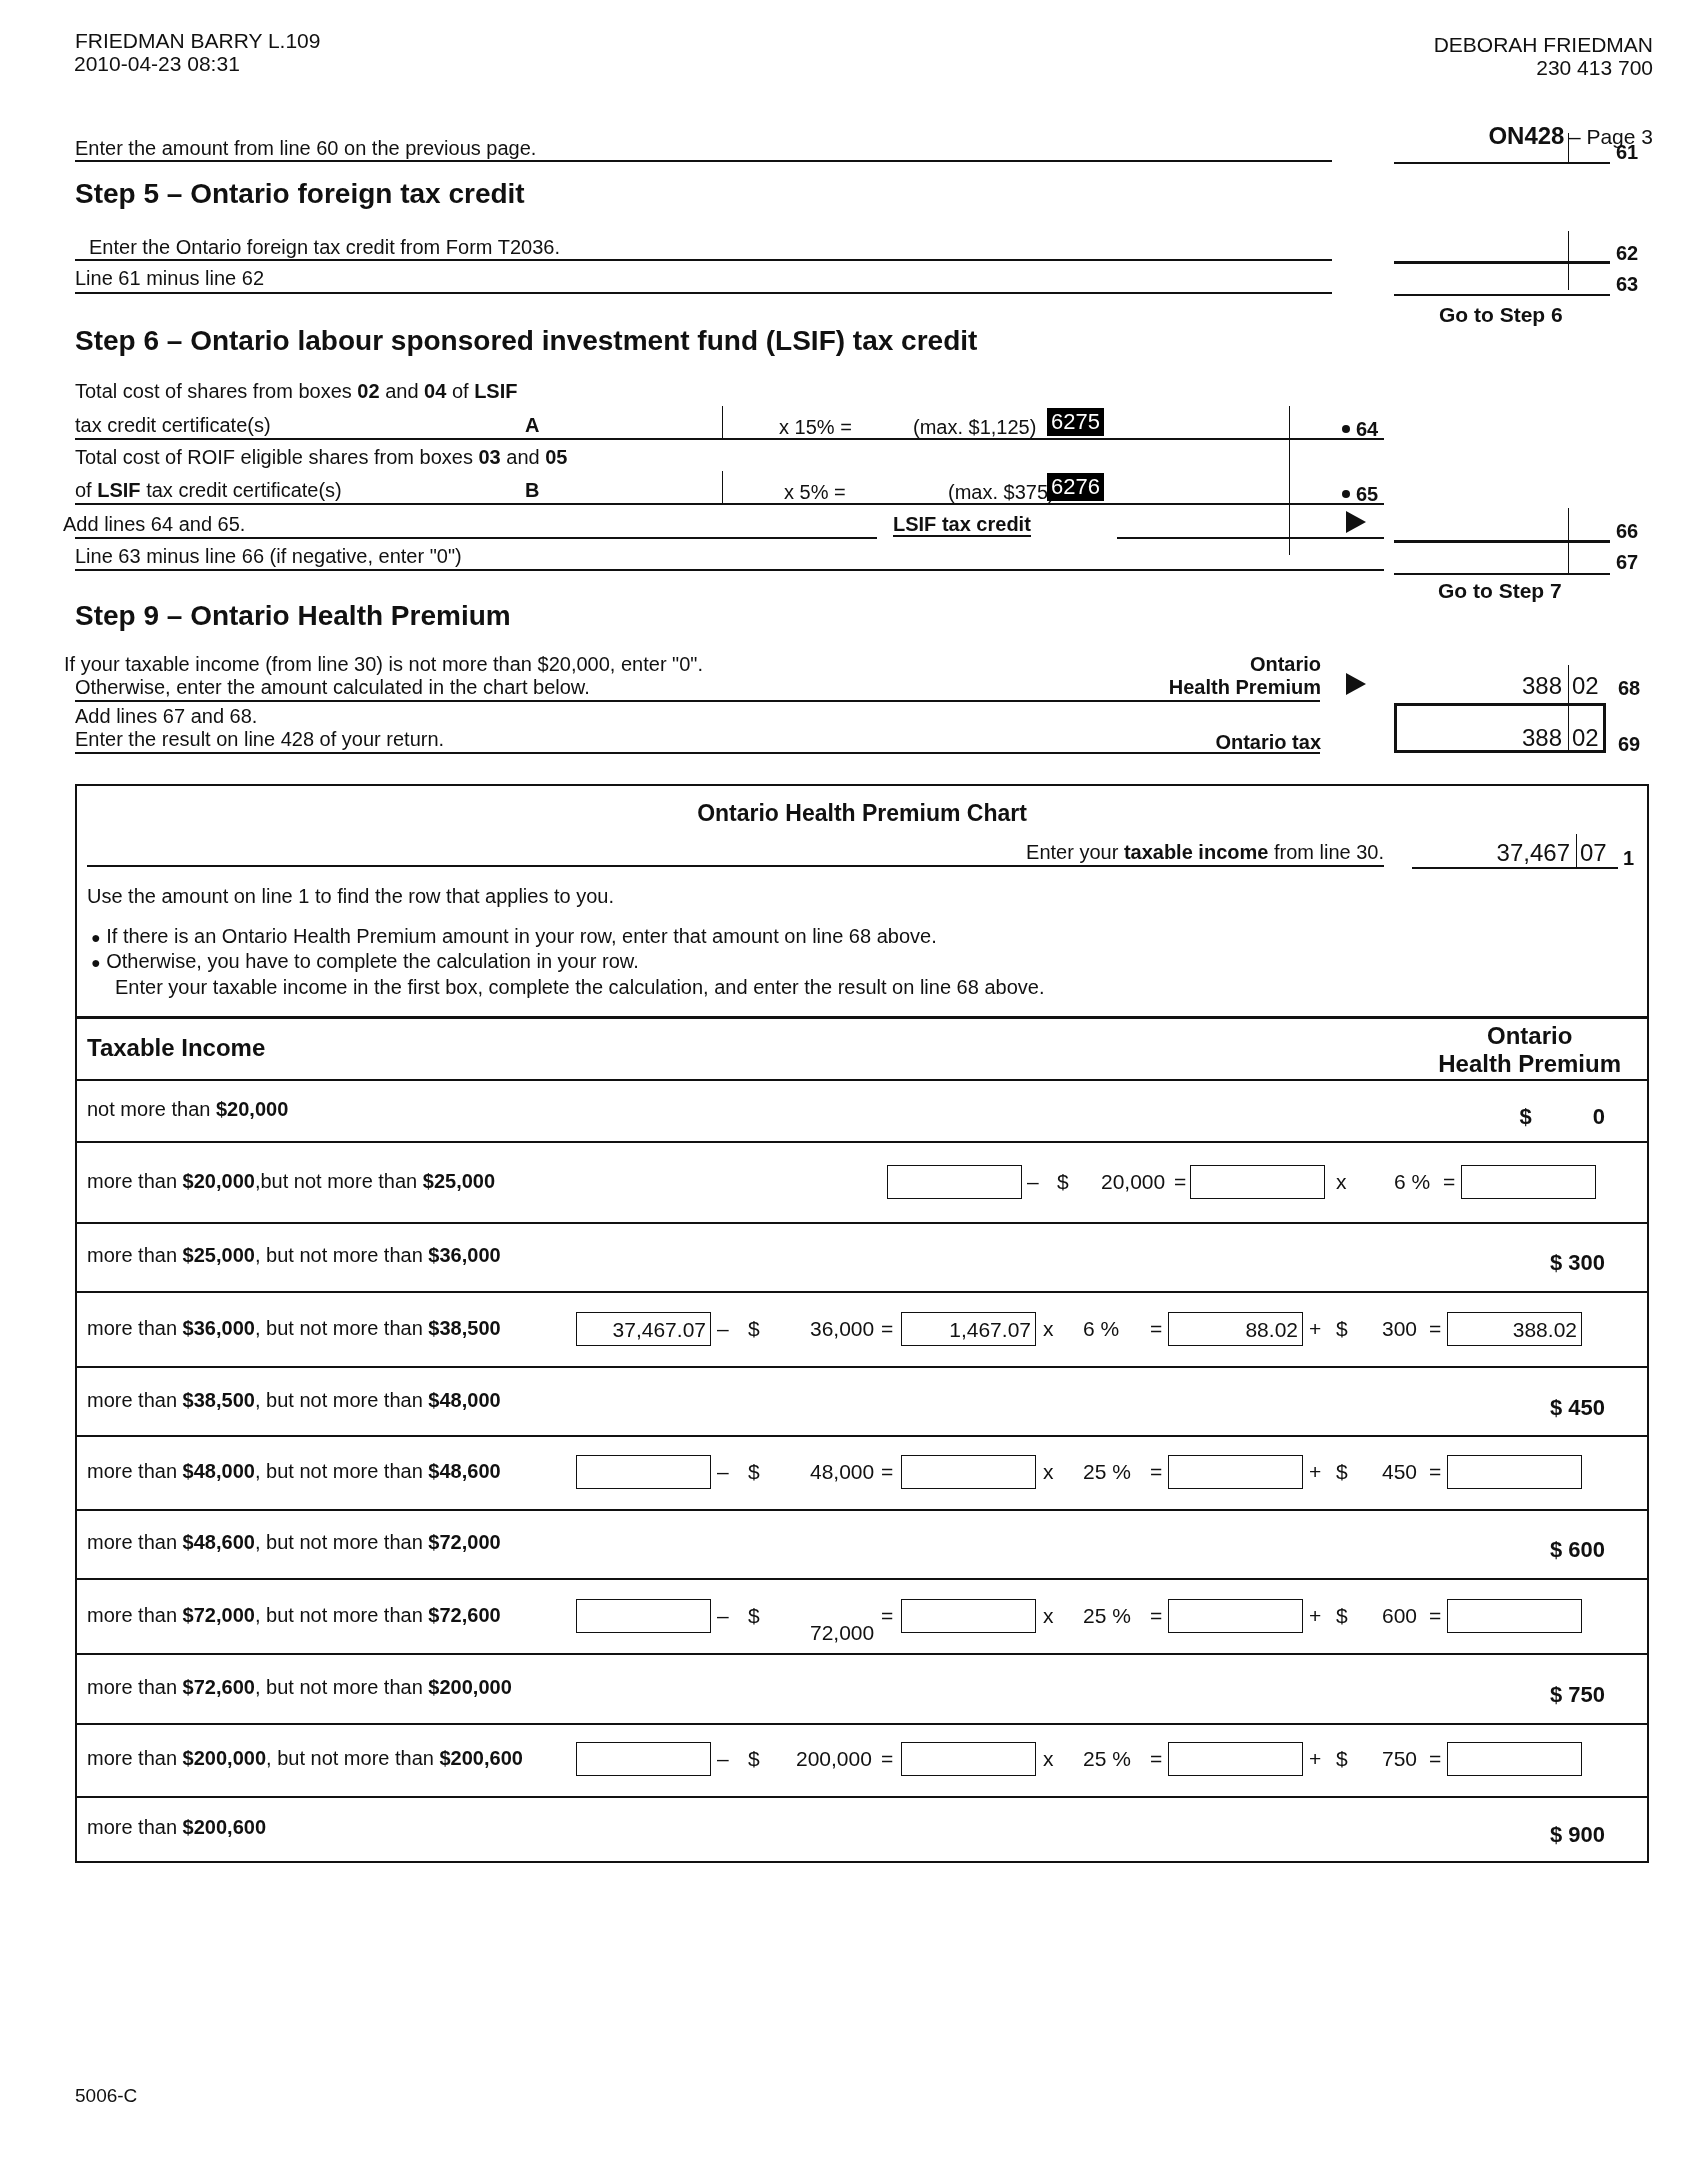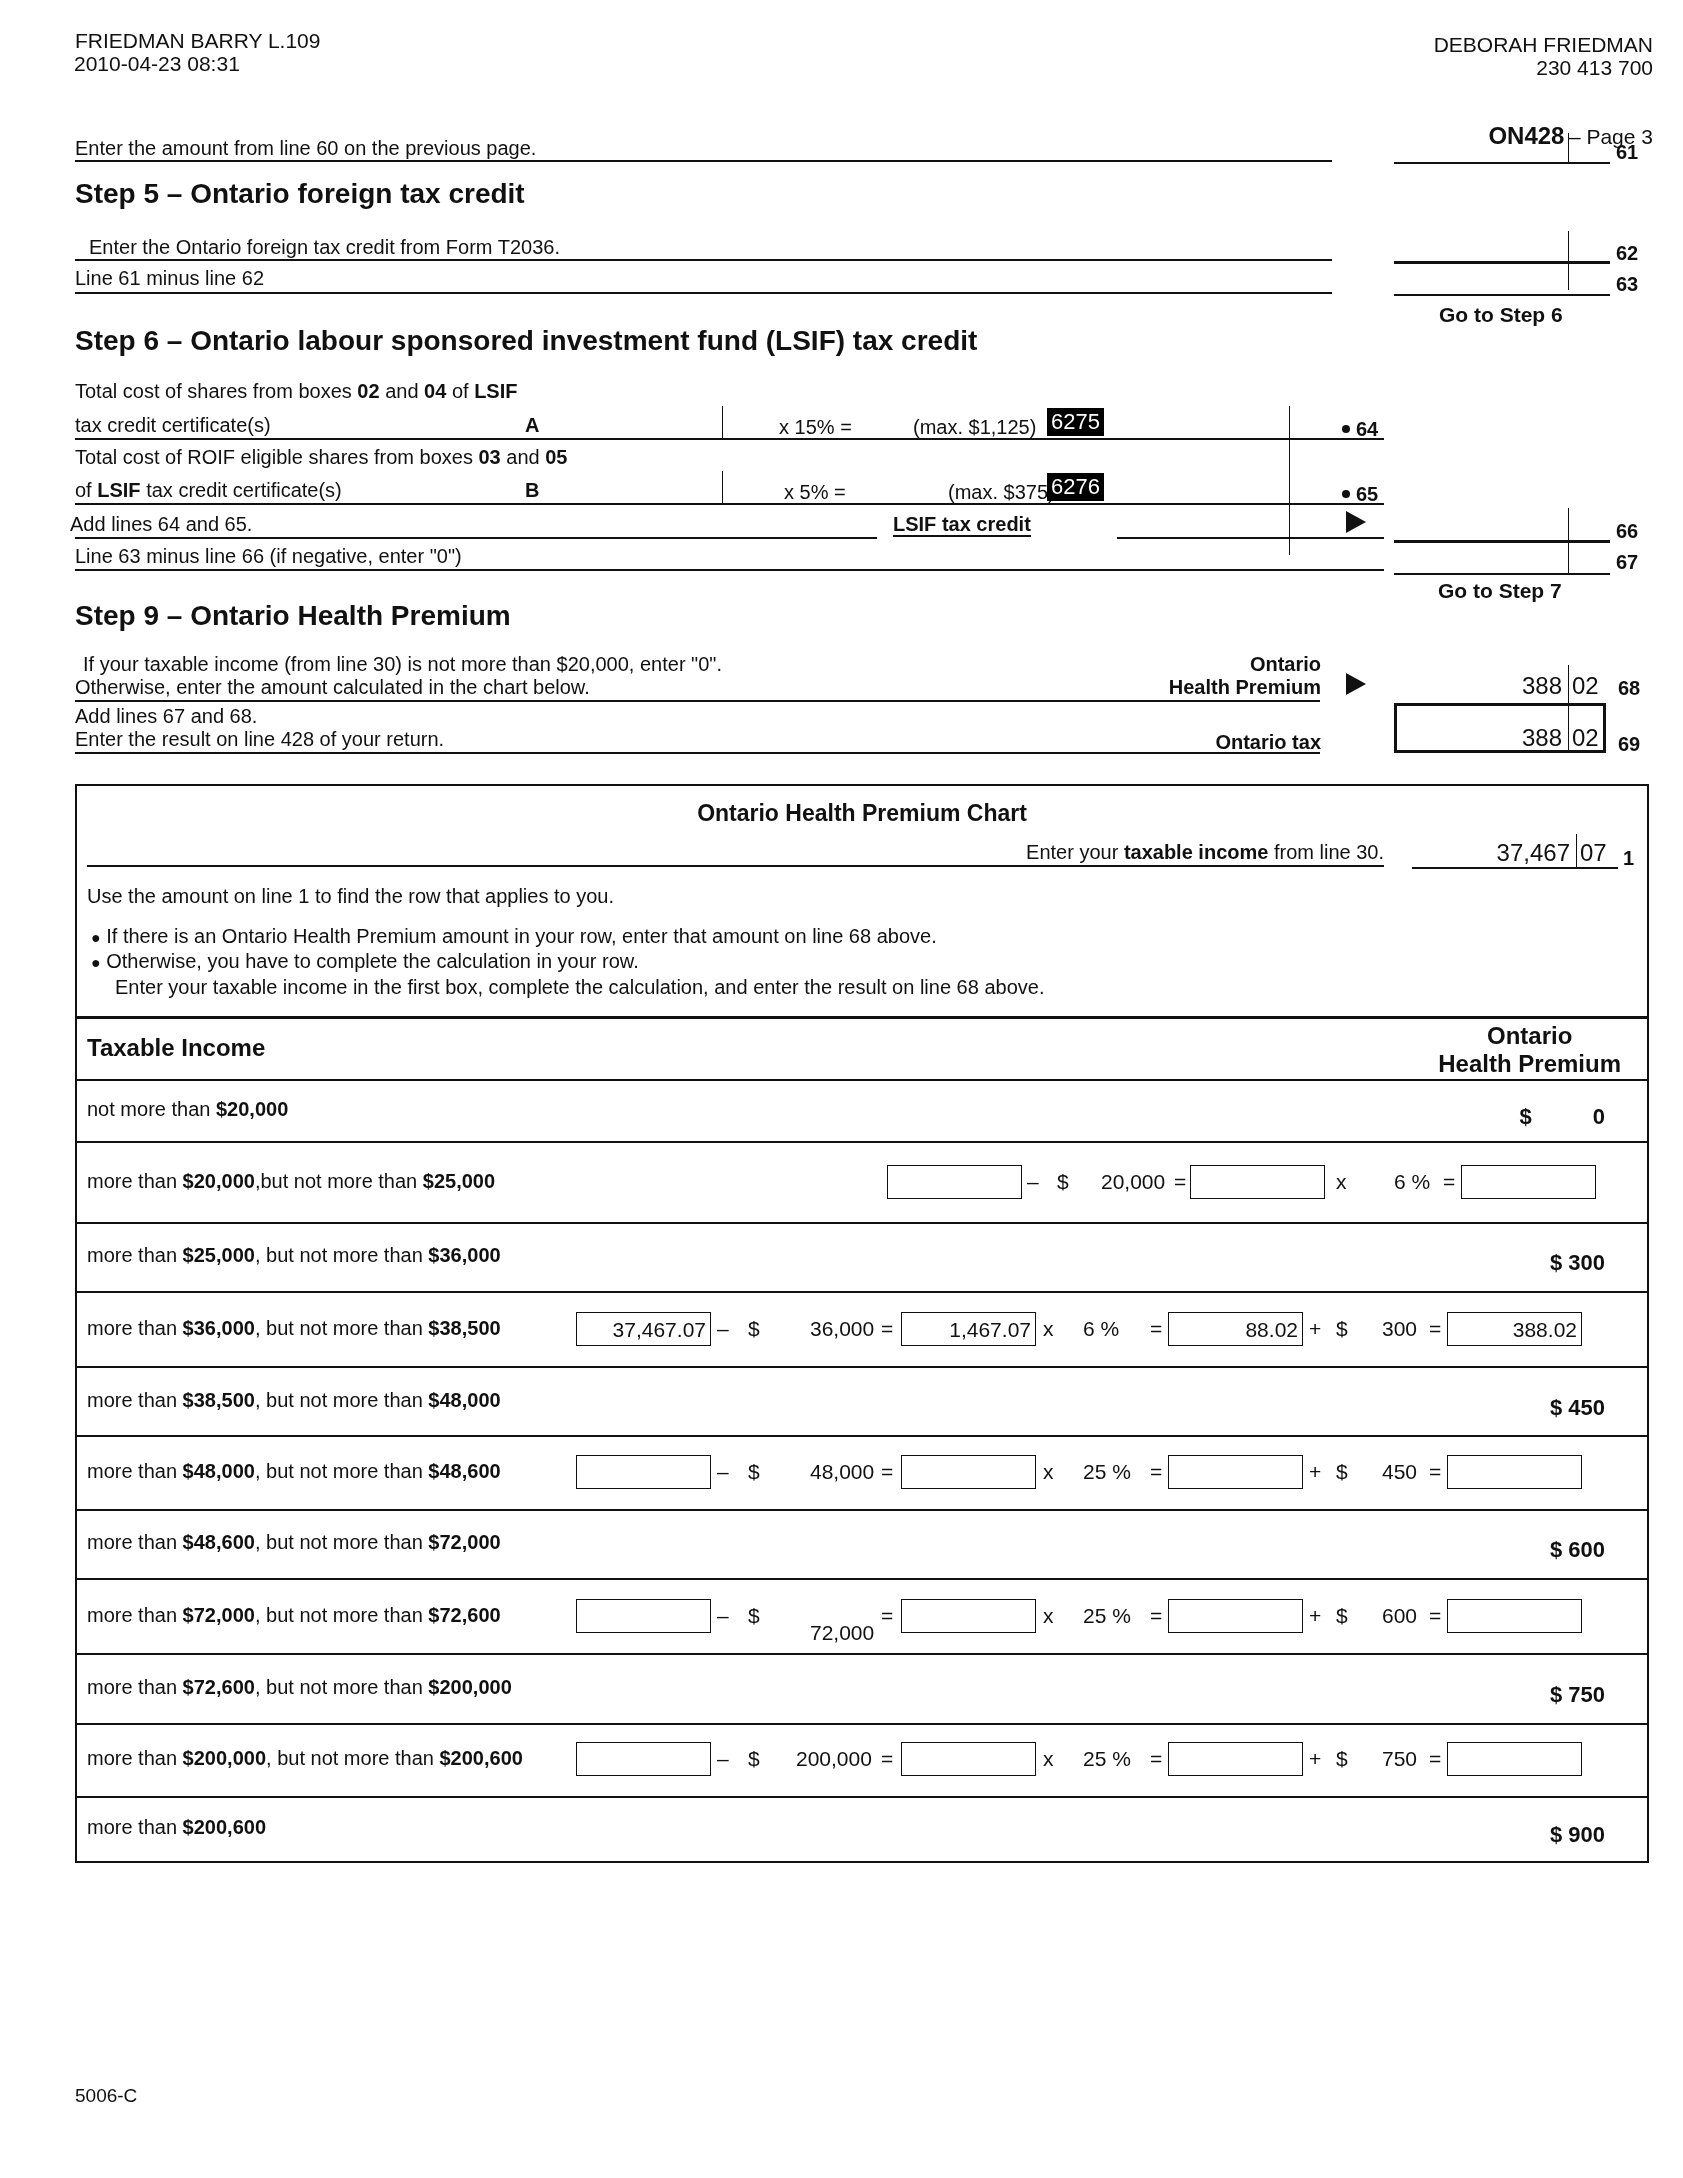--- a/index.html
+++ b/index.html
@@ -80,36 +80,36 @@
 </div>
 <div class="abs t b" style="left:525px;top:479px;">B</div>
 <div class="hl" style="left:75px;width:1309px;top:503px;"></div>
 <div class="vl" style="left:722px;top:471px;height:32px;"></div>
 <div class="abs t" style="left:784px;top:481px;">x 5% =</div>
 <div class="abs t" style="left:948px;top:481px;">(max. $375)</div>
 <div class="badge" style="left:1047px;top:473px;">6276</div>
 <div class="dot" style="left:1342px;top:490px;"></div>
 <div class="lnum" style="left:1356px;top:483px;">65</div>
 
-<div class="abs t" style="left:70px;top:513px;">Add lines 64 and 65.</div>
+<div class="abs t" style="left:63px;top:513px;">Add lines 64 and 65.</div>
 <div class="abs t b ul" style="left:893px;top:513px;">LSIF tax credit</div>
 <div class="hl" style="left:75px;width:802px;top:537px;"></div>
 <div class="hl" style="left:1117px;width:267px;top:537px;"></div>
 <div class="arrow" style="left:1346px;top:511px;"></div>
 <div class="hl thick" style="left:1394px;width:216px;top:540px;"></div>
 <div class="vl" style="left:1568px;top:508px;height:65px;"></div>
 <div class="lnum" style="left:1616px;top:520px;">66</div>
 <div class="abs t" style="left:75px;top:545px;">Line 63 minus line 66 (if negative, enter "0")</div>
 <div class="hl" style="left:75px;width:1309px;top:569px;"></div>
 <div class="hl" style="left:1394px;width:216px;top:573px;"></div>
 <div class="lnum" style="left:1616px;top:551px;">67</div>
 <div class="go" style="left:1438px;top:579px;">Go to Step 7</div>
 
 <div class="abs h" style="left:75px;top:600px;">Step 9 – Ontario Health Premium</div>
-<div class="abs t" style="left:83px;top:653px;">If your taxable income (from line 30) is not more than $20,000, enter "0".</div>
+<div class="abs t" style="left:64px;top:653px;">If your taxable income (from line 30) is not more than $20,000, enter "0".</div>
 <div class="abs t" style="left:75px;top:676px;">Otherwise, enter the amount calculated in the chart below.</div>
 <div class="abs t b" style="right:362px;top:653px;text-align:right;">Ontario</div>
 <div class="abs t b" style="right:362px;top:676px;text-align:right;">Health Premium</div>
 <div class="hl" style="left:75px;width:1245px;top:700px;"></div>
 <div class="arrow" style="left:1346px;top:673px;"></div>
 <div class="amt" style="left:1394px;width:168px;top:673px;">388</div>
 <div class="vl" style="left:1568px;top:665px;height:38px;"></div>
 <div class="amt" style="left:1572px;width:34px;top:673px;text-align:left;">02</div>
 <div class="lnum" style="left:1618px;top:677px;">68</div>
 

